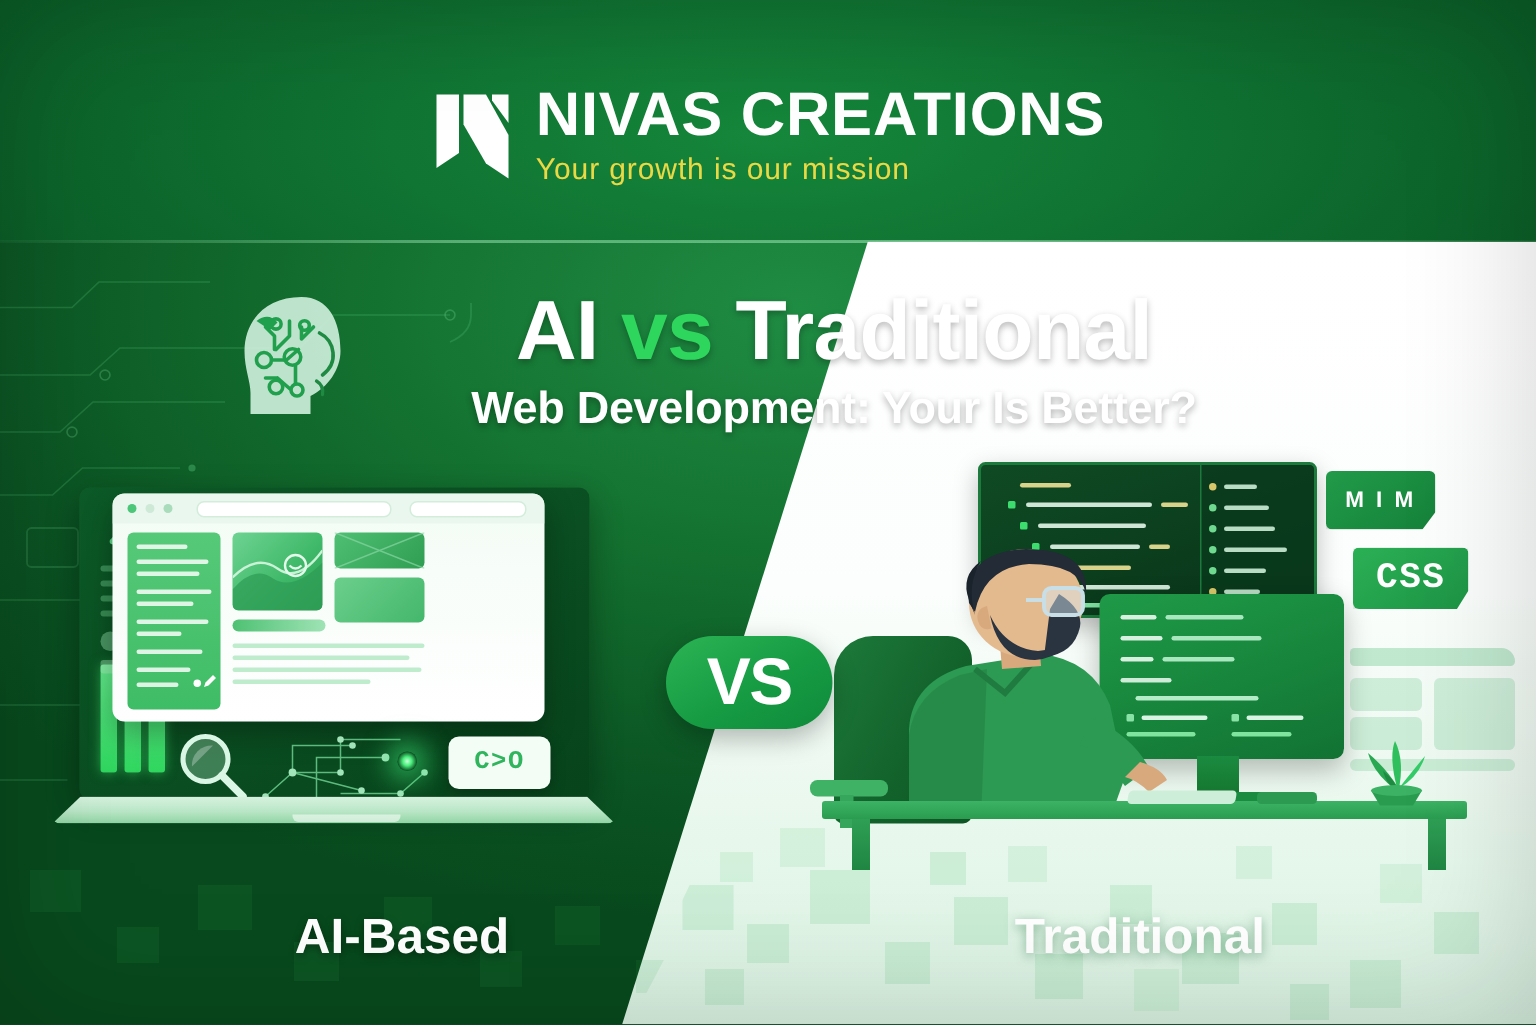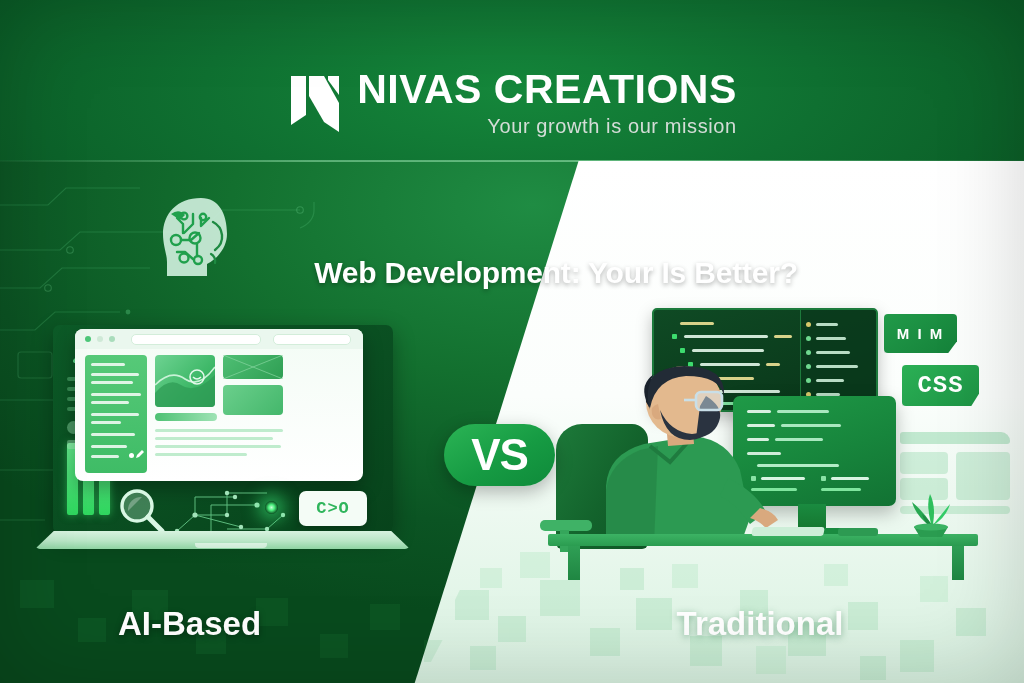--- a/index.html
+++ b/index.html
@@ -44,32 +44,32 @@
   
   .mosaic-green {
     position:absolute; left:0; top:470px; width:1024px; height:213px;
     clip-path:polygon(0% 0%, 52% 0%, 41% 100%, 0% 100%);
     opacity:.5;
   }
   .mosaic-green svg { width:100%; height:100%; display:block; }
 
   
   .logo-row {
-    position:absolute; left:0; top:61px; width:1024px; height:85px;
+    position:absolute; left:0; top:48px; width:1024px; height:85px;
     display:flex; align-items:center; justify-content:center; gap:14px;
   }
   .logo-mark { width:56px; height:62px; flex:0 0 auto; }
   .logo-text { display:flex; flex-direction:column; }
   .brand-name {
     color:#ffffff; font-size:41px; font-weight:700; letter-spacing:.5px;
     line-height:1.0; white-space:nowrap;
   }
   .brand-tagline {
-    color:#e5e5e5; font-size:20px; font-weight:400; letter-spacing:.6px;
-    line-height:1.15; margin-top:5px; text-align:right; opacity:.92;
+    color:#fde047; font-size:20px; font-weight:400; letter-spacing:.6px;
+    line-height:1.15; margin-top:5px; text-align:left; opacity:.92;
     white-space:nowrap;
   }
 
   
   .brain-icon { position:absolute; left:157px; top:196px; width:86px; height:82px; }
   .title-main {
     position:absolute; left:0; top:190px; width:1024px;
     text-align:center; padding-left:88px;
     font-size:56px; font-weight:700; color:#ffffff; letter-spacing:-.5px;
     text-shadow:0 2px 5px rgba(0,0,0,.28); line-height:1.08;
@@ -230,21 +230,21 @@
 
   
   .wf { position:absolute; border-radius:4px; background:rgba(120,205,150,.30); }
   .wf-head { position:absolute; border-radius:4px 12px 4px 4px; background:rgba(105,200,140,.38); }
   .plant { position:absolute; left:906px; top:494px; width:50px; height:46px; }
 
   
   .label-left {
     position:absolute; left:118px; top:605px; width:300px;
     font-size:33px; font-weight:700; color:#ffffff;
-    text-shadow:0 2px 6px rgba(0,0,0,.35); 
+    text-shadow:0 2px 6px rgba(0,0,0,.35); text-align:center;
   }
   .label-right {
     position:absolute; left:600px; top:605px; width:320px;
     font-size:33px; font-weight:700; color:#ffffff;
     text-shadow:0 2px 7px rgba(40,120,70,.5); text-align:center;
   }
   
   .vignette {
     position:absolute; inset:0; pointer-events:none;
     box-shadow:inset 0 0 90px rgba(0,0,0,.18);
@@ -379,20 +379,21 @@
       <circle cx="19" cy="44" r="5"></circle>
         <circle cx="38" cy="42" r="5.5"></circle>
       <circle cx="27" cy="62" r="4.5"></circle>
         <circle cx="41" cy="64" r="4"></circle>
       <circle cx="27" cy="20" r="3.4"></circle>
         <circle cx="46" cy="21" r="3.2"></circle>
     </g>
     <path d="M14 18 q8 -6 14 1 l-5 5 z" fill="#20a04c"></path>
   </svg>
 
+  <div class="title-main"><span>AI </span><span class="title-vs">vs</span><span> Traditional</span></div>
 
   <div class="title-sub">Web Development: Your Is Better?</div>
 
   <div class="laptop">
     <div class="laptop-screen">
 
       <div class="lt-sidebar">
         <svg class="lt-chevron" viewBox="0 0 26 16">
           <path d="M2 14 L13 3 L24 14" fill="none" stroke="#5fd88a" stroke-width="4" stroke-linecap="round" stroke-linejoin="round"></path>
         </svg>

